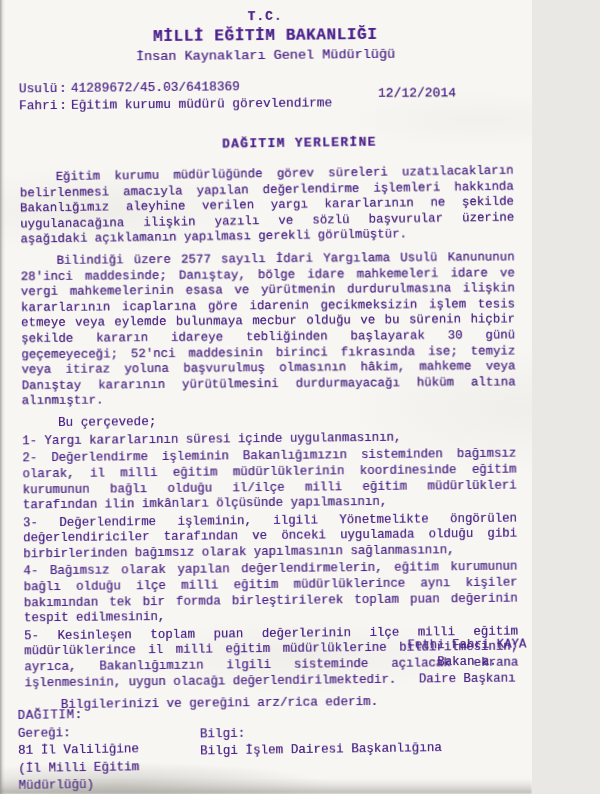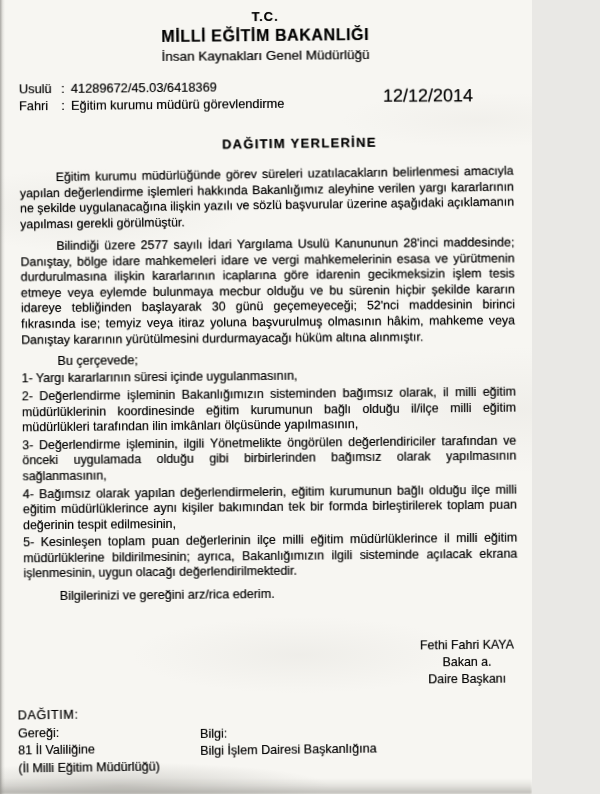--- a/index.html
+++ b/index.html
@@ -1,20 +1,20 @@
 <!DOCTYPE html>
 <html><head>
 <meta charset="utf-8">
 <style>
   html,body{margin:0;padding:0;background:#e9e8e5;}
   .page{
     position:relative;width:532px;height:794px;overflow:hidden;
     background:#f7f6f2;
-    font-family:Liberation Sans, sans-serif;
-    color:#000000;
+    font-family:Liberation Mono, monospace;
+    color:#4c1d95;
     text-shadow:0.3px 0.3px 0.5px rgba(42,39,34,0.55);
   }
   .scan-texture{
     position:absolute;inset:0;pointer-events:none;z-index:0;
     background:
       radial-gradient(ellipse 300px 34px at 120px 786px, rgba(130,128,122,0.32), transparent 70%),
       radial-gradient(ellipse 220px 60px at 90px 210px,  rgba(182,179,171,0.14), transparent 70%),
       radial-gradient(ellipse 260px 90px at 520px 410px, rgba(186,183,176,0.12), transparent 70%),
       radial-gradient(ellipse 240px 55px at 300px 655px, rgba(190,187,180,0.14), transparent 70%),
       radial-gradient(ellipse 200px 40px at 480px 120px, rgba(200,197,190,0.12), transparent 70%);
@@ -34,21 +34,21 @@
     filter:blur(0.22px);
   }
   .doc-header{text-align:center;line-height:1.3;margin-top:3px;}
   .republic{font-size:13px;font-weight:bold;letter-spacing:1px;}
   .ministry{font-size:16px;font-weight:bold;letter-spacing:0.6px;}
   .department{font-size:13.5px;}
   .meta{position:relative;margin-top:14px;font-size:12.8px;}
   .meta-row{display:flex;line-height:17px;}
   .meta-label{width:36px;}
   .meta-sep{width:16px;text-align:center;}
-  .date{position:absolute;right:40px;top:9px;font-size:18px;transform:rotate(0.3deg);}
+  .date{position:absolute;right:57px;top:9px;font-size:13px;transform:rotate(0.3deg);}
   .recipient{
     text-align:center;font-weight:bold;letter-spacing:1.3px;font-size:13px;
     margin-top:24px;transform:translateX(33px) rotate(-0.2deg);
   }
   .body-paragraph{
     font-size:12.4px;line-height:15.6px;text-align:justify;
     text-indent:36px;margin:0;
   }
   .p1{margin-top:16px;transform:rotate(-0.25deg);}
   .p2{margin-top:7px;transform:rotate(0.1deg);}

